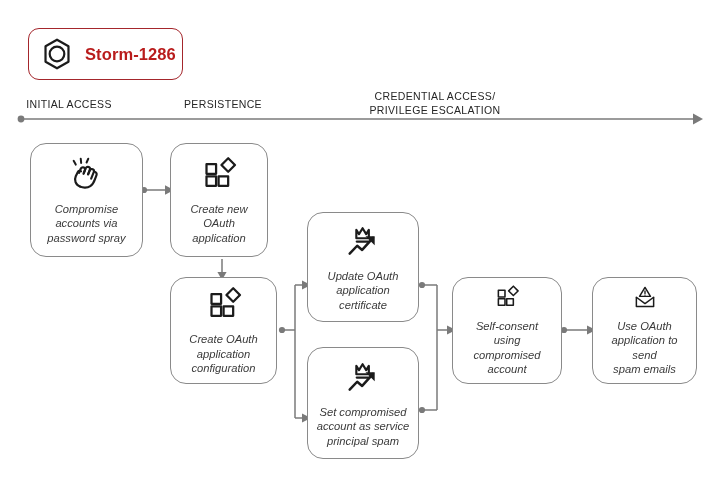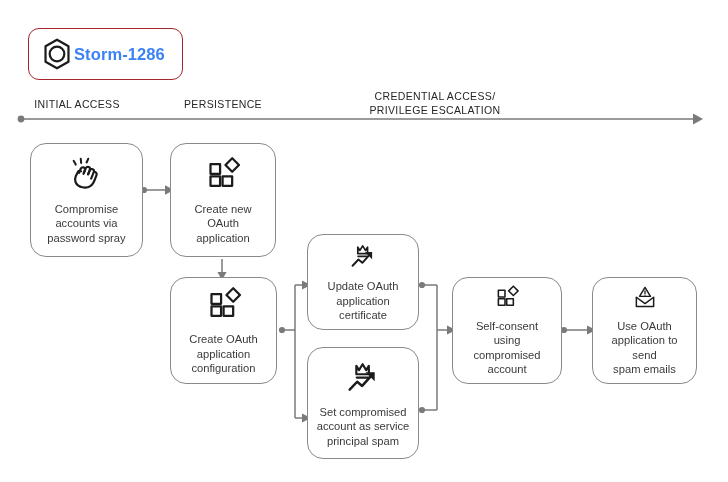--- a/index.html
+++ b/index.html
@@ -16,60 +16,61 @@
     position: absolute; left: 28px; top: 28px;
     width: 155px; height: 52px;
     border: 1.6px solid #a4262c;
     border-radius: 11px;
     background: #fff;
     display: flex; align-items: center;
     padding-left: 11px;
   }
   .actor-logo { width: 34px; height: 34px; flex: 0 0 34px; }
   .actor-name {
-    font-size: 16.5px; font-weight: 600; color: #3b82f6;
-    letter-spacing: .1px; white-space: nowrap;
+    font-size: 16.5px; font-weight: 600; color: #b91c1c;
+    margin-left: 11px; letter-spacing: .1px; white-space: nowrap;
   }
 
   
   .timeline-svg { position: absolute; left: 0; top: 86px; width: 728px; height: 44px; }
   .phase-label {
     position: absolute;
     font-size: 10.5px; color: #262626;
     letter-spacing: .35px; text-align: center;
     line-height: 13.5px; white-space: pre-line;
   }
-  #phase-0 { left: 12px;  top: 98px; width: 130px; }
+  #phase-0 { left: 4px;  top: 98px; width: 130px; }
   #phase-1 { left: 158px; top: 98px; width: 130px; }
   #phase-2 { left: 365px; top: 90px; width: 140px; }
   #phase-3 { left: 580px; top: 98px; width: 130px; }
 
   
   .connectors { position: absolute; left: 0; top: 0; width: 728px; height: 482px; pointer-events: none; }
 
   
   .node {
     position: absolute;
     background: #ffffff;
     border: 1.2px solid #8a8a8a;
     border-radius: 16px;
     display: flex; flex-direction: column;
     align-items: center; justify-content: center;
     padding: 6px 8px;
+    font-style: italic;
   }
   .node-icon { width: 40px; height: 40px; margin-bottom: 7px; display: block; }
   .node-label {
     font-size: 11.2px; line-height: 14.6px;
     color: #3a3a3a; text-align: center; white-space: pre-line;
   }
 
   #node-0 { left: 30px;  top: 143px; width: 113px; height: 114px; }
-  #node-1 { left: 170px; top: 143px; width: 106px; height: 114px; }
+  #node-1 { left: 170px; top: 143px; width: 98px; height: 114px; }
   #node-2 { left: 170px; top: 277px; width: 107px; height: 107px; }
-  #node-3 { left: 307px; top: 234px; width: 112px; height: 96px; }
+  #node-3 { left: 307px; top: 212px; width: 112px; height: 110px; }
   #node-4 { left: 307px; top: 347px; width: 112px; height: 112px; }
   #node-5 { left: 452px; top: 277px; width: 110px; height: 107px; }
   #node-6 { left: 592px; top: 277px; width: 105px; height: 107px; }
 </style>
 </head>
 <body>
 
 <div id="canvas">
 
   <div class="actor-badge">

